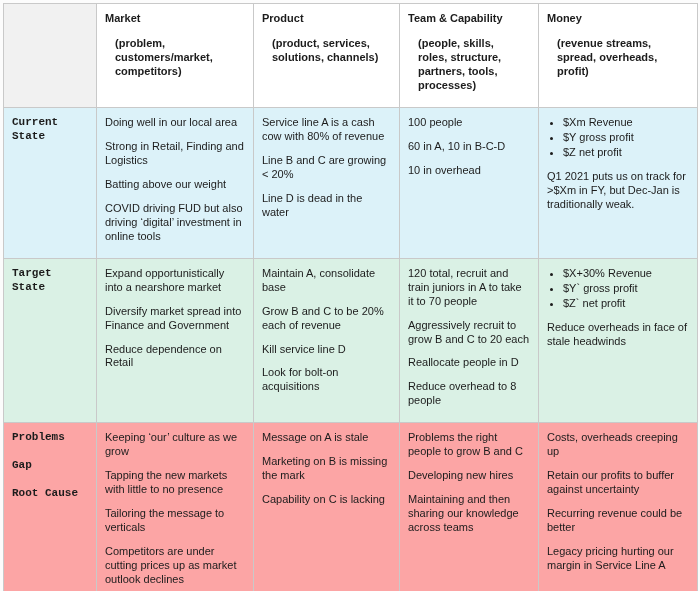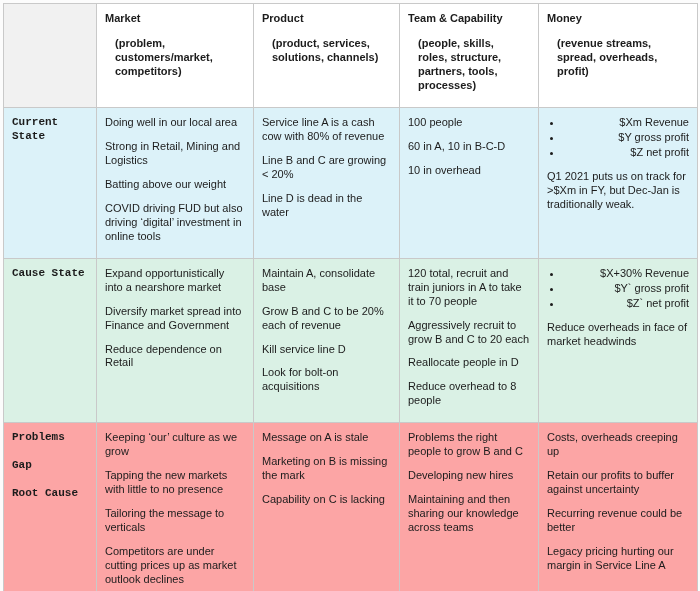--- a/index.html
+++ b/index.html
@@ -37,21 +37,21 @@
   thead th.corner { background: #f1f1f1; }
   .col-title { font-weight: bold; margin: 2px 0 11px 0; }
   .col-sub { font-weight: bold; margin: 10px; }
   th.row-label { font-weight: bold; }
   th.row-label p { margin: 2px 0 14px 0; font-family: Liberation Mono, monospace; }
   td p { margin: 2px 0 10px 0; }
   td ul {
     margin: 2px 0 10px 0;
     padding-left: 16px;
   }
-  td ul li { margin: 0 0 1px 0; text-align: right; }
+  td ul li { margin: 0 0 1px 0; }
   tbody tr:nth-child(1) th, tbody tr:nth-child(1) td { height: 103px; }
   tbody tr:nth-child(2) th, tbody tr:nth-child(2) td { height: 112px; }
   tbody tr:nth-child(3) th, tbody tr:nth-child(3) td { height: 104px; }
   tbody tr:nth-child(4) th, tbody tr:nth-child(4) td { height: 66px; }
   tbody tr:nth-child(5) th, tbody tr:nth-child(5) td { height: 64px; }
 </style>
 </head>
 <body>
 
 <div class="table-wrap">
@@ -84,21 +84,21 @@
           </th>
         </tr>
     </thead>
     <tbody>
         <tr style="background: rgb(220, 242, 249);">
           <th class="row-label">
             <p>Current State</p>
           </th>
           <td>
             <p>Doing well in our local area</p>
-            <p>Strong in Retail, Mining and Logistics</p>
+            <p>Strong in Retail, Finding and Logistics</p>
             <p>Batting above our weight</p>
             <p>COVID driving FUD but also driving ‘digital’ investment in online tools</p>
           </td>
           <td>
             <p>Service line A is a cash cow with 80% of revenue</p>
             <p>Line B and C are growing &lt; 20%</p>
             <p>Line D is dead in the water</p>
           </td>
           <td>
             <p>100 people</p>
@@ -109,21 +109,21 @@
             <ul>
               <li>$Xm Revenue</li>
               <li>$Y gross profit</li>
               <li>$Z net profit</li>
             </ul>
             <p>Q1 2021 puts us on track for &gt;$Xm in FY, but Dec-Jan is traditionally weak.</p>
           </td>
         </tr>
         <tr style="background: rgb(218, 241, 229);">
           <th class="row-label">
-            <p>Cause State</p>
+            <p>Target State</p>
           </th>
           <td>
             <p>Expand opportunistically into a nearshore market</p>
             <p>Diversify market spread into Finance and Government</p>
             <p>Reduce dependence on Retail</p>
           </td>
           <td>
             <p>Maintain A, consolidate base</p>
             <p>Grow B and C to be 20% each of revenue</p>
             <p>Kill service line D</p>
@@ -134,21 +134,21 @@
             <p>Aggressively recruit to grow B and C to 20 each</p>
             <p>Reallocate people in D</p>
             <p>Reduce overhead to 8 people</p>
           </td>
           <td>
             <ul>
               <li>$X+30% Revenue</li>
               <li>$Y` gross profit</li>
               <li>$Z` net profit</li>
             </ul>
-            <p>Reduce overheads in face of market headwinds</p>
+            <p>Reduce overheads in face of stale headwinds</p>
           </td>
         </tr>
         <tr style="background: #fca5a5;">
           <th class="row-label">
             <p>Problems</p>
             <p>Gap</p>
             <p>Root Cause</p>
           </th>
           <td>
             <p>Keeping ‘our’ culture as we grow</p>

